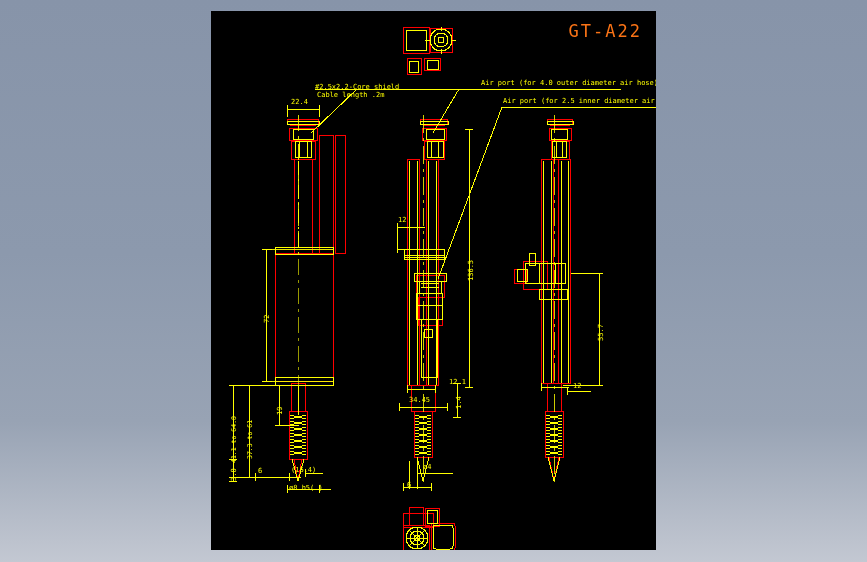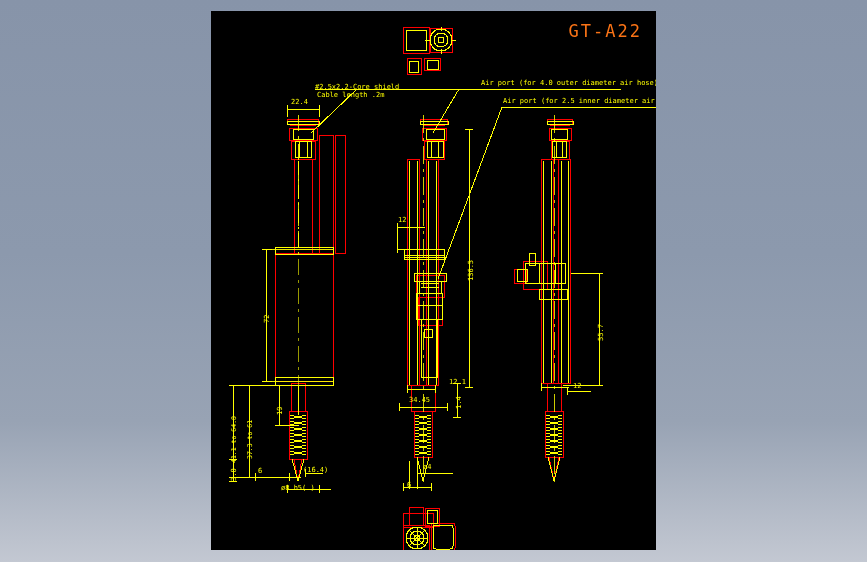--- a/index.html
+++ b/index.html
@@ -272,22 +272,22 @@
     <div class="note" style="left:250px;top:68px;margin-left:20px;">Air port (for 4.0 outer diameter air hose)</div>
     <div class="note" style="left:292px;top:86px;">Air port (for 2.5 inner diameter air hose)</div>
 
     <div class="dim" style="left:80px;top:87px;">22.4</div>
     <div class="dim vert" style="left:52px;top:312px;">72</div>
     <div class="dim vert" style="left:19px;top:452px;font-size:6.5px;">41.1 to 64.8</div>
     <div class="dim vert" style="left:35px;top:448px;font-size:6.5px;">37.3 to 61</div>
     <div class="dim vert" style="left:65px;top:404px;">19</div>
     <div class="dim vert" style="left:19px;top:470px;">3.8</div>
     <div class="dim" style="left:47px;top:456px;">6</div>
-    <div class="dim" style="left:92px;top:455px;">(16.4)</div>
-    <div class="dim" style="left:70px;top:473px;">ø8 h5(  )</div>
+    <div class="dim" style="left:80px;top:455px;">(16.4)</div>
+    <div class="dim" style="left:78px;top:473px;">ø8 h5(  )</div>
 
     <div class="dim" style="left:187px;top:205px;">12</div>
     <div class="dim vert" style="left:256px;top:270px;">136.5</div>
     <div class="dim" style="left:202px;top:367px;margin-left:36px;">12.1</div>
     <div class="dim" style="left:198px;top:385px;">34.45</div>
     <div class="dim vert" style="left:244px;top:398px;">1.4</div>
     <div class="dim" style="left:212px;top:452px;">ø4</div>
     <div class="dim" style="left:196px;top:470px;">6</div>
 
     <div class="dim vert" style="left:386px;top:330px;">55.7</div>

